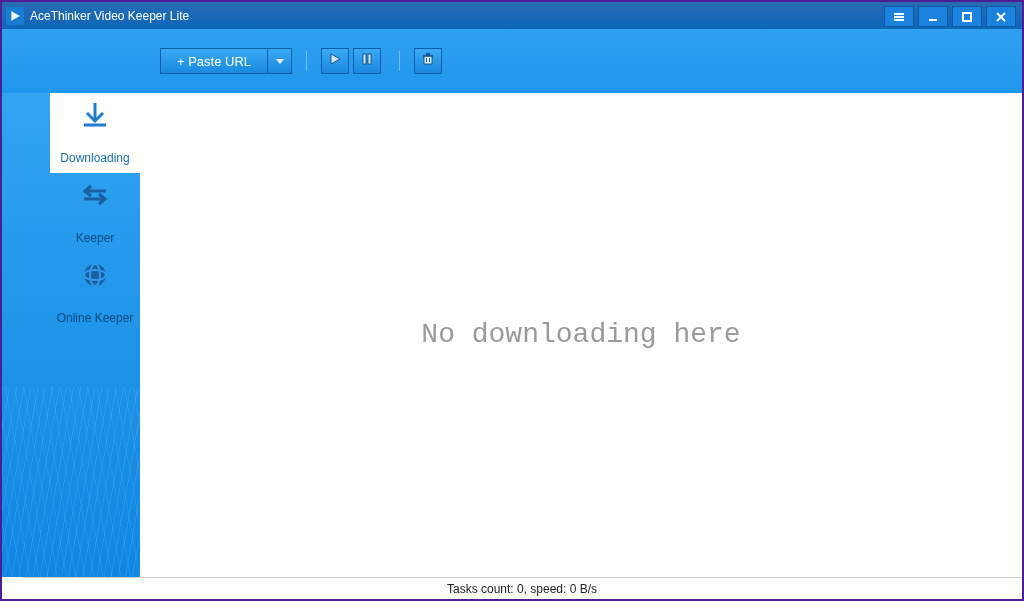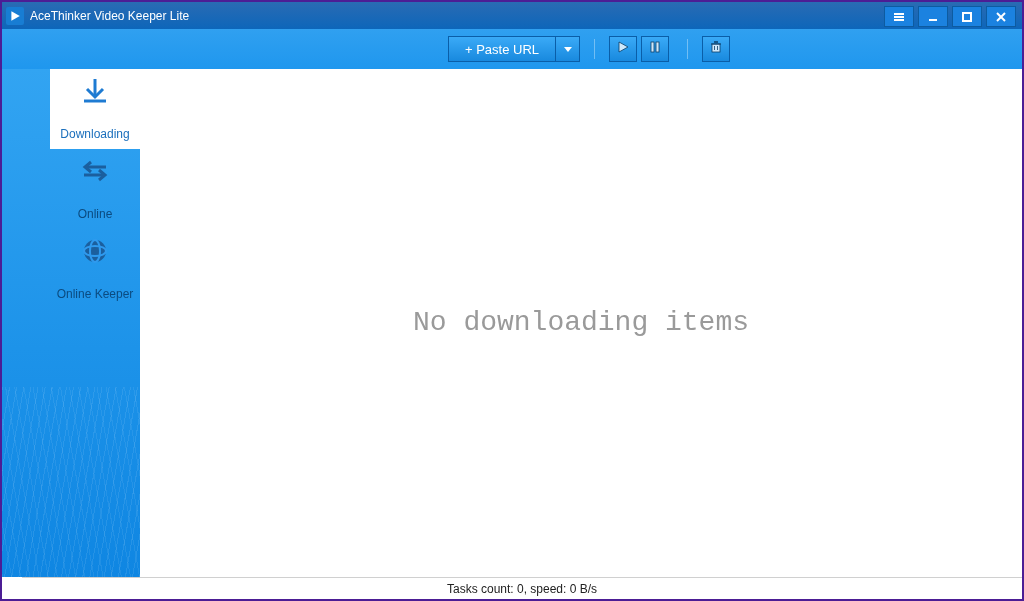--- a/index.html
+++ b/index.html
@@ -25,23 +25,23 @@
     width: 30px; height: 21px; margin: 2px 2px 0 2px;
     background: #1b82e0; border: 1px solid #0d5ba0;
     display:flex; align-items:center; justify-content:center; cursor:pointer;
   }
   .winbtn svg { width: 14px; height: 14px; stroke:#fff; stroke-width:2; fill:none; }
   .winbtn.menu svg line { stroke-width:2; }
   .titlebar-right { display:flex; padding-right:4px; }
 
   
   .toolbar {
-    height: 40px;
+    height: 64px;
     background: linear-gradient(to bottom, #30a0f0 0%, #1f97ee 100%);
-    display:flex; align-items:center; padding-left:158px;justify-content:center;
+    display:flex; align-items:center; padding-left:158px;
   }
   .paste-group { display:flex; height:26px; }
   .paste-btn {
     width: 108px;
     border: 1px solid #0a5ea8;
     background: linear-gradient(to bottom,#3aaaf7,#1889de);
     color:#fff; font-size:13px; display:flex; align-items:center; justify-content:center;
     cursor:pointer;
   }
   .paste-drop {
@@ -196,39 +196,39 @@
 
       <div class="nav-item">
         <span class="icn">
           <svg width="34" height="24" viewBox="0 0 34 24" stroke-width="3">
               <path d="M28 8 L8 8"></path>
               <polyline points="13,3 7,8 13,13" fill="none"></polyline>
               <path d="M6 16 L26 16"></path>
               <polyline points="21,11 27,16 21,21" fill="none"></polyline>
             </svg>
         </span>
-        <span class="lbl">Online</span>
+        <span class="lbl">Keeper</span>
       </div>
 
       <div class="nav-item">
         <span class="icn">
           <svg width="28" height="28" viewBox="0 0 28 28" stroke-width="2">
               <circle cx="14" cy="14" r="11" fill="#1b5f9e" stroke="none"></circle>
               <ellipse cx="14" cy="14" rx="11" ry="5" stroke="#2f9aee" fill="none"></ellipse>
               <ellipse cx="14" cy="14" rx="5" ry="11" stroke="#2f9aee" fill="none"></ellipse>
             </svg>
         </span>
         <span class="lbl">Online Keeper</span>
       </div>
 
     </div>
 
     <div class="main">
       <div class="empty">
-        <div>No downloading items</div>
+        <div>No downloading here</div>
       </div>
     </div>
   </div>
 
   <div class="status">
     <span>Tasks count: 0, speed: 0 B/s</span>
   </div>
 
 </div>
 

